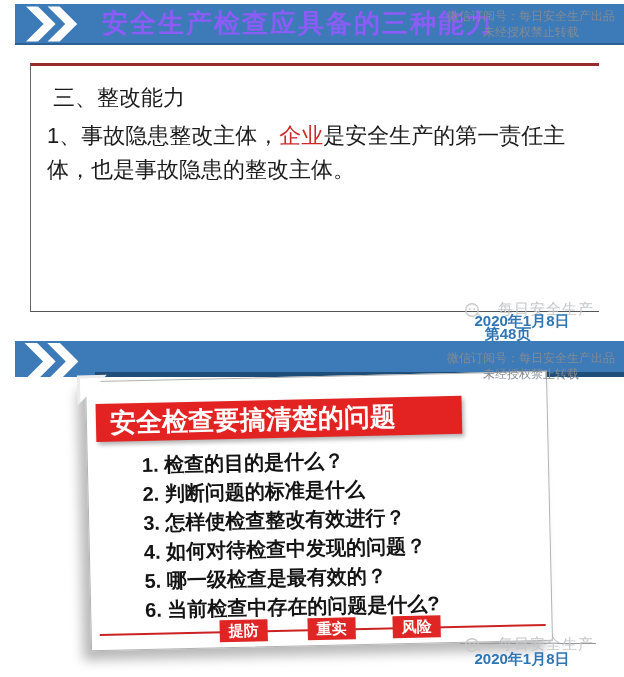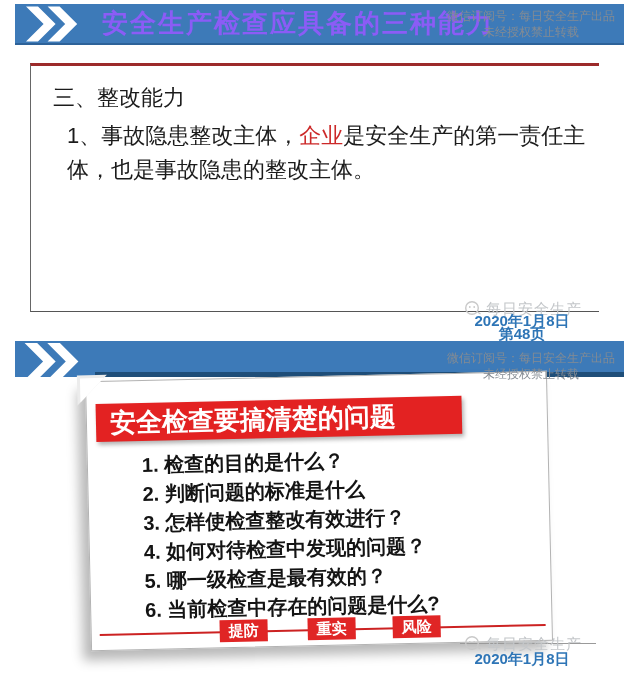--- a/index.html
+++ b/index.html
@@ -16,34 +16,34 @@
           white-space:nowrap;}
   .watermark{position:absolute;right:4px;width:178px;color:#848b93;
              font-size:12px;line-height:16px;text-align:center;z-index:5;}
   .wm1{top:8px;}
   .wm2{top:350px;}
 
   .contentbox{position:absolute;left:30px;top:63px;width:568px;height:245px;
               border-top:3px solid #9c2a2a;border-left:1px solid #666;
               border-bottom:1px solid #555;background:#fff;}
   .sec-heading{position:absolute;left:22px;top:17px;font-size:22px;color:#1b1b1b;}
-  .para{position:absolute;left:36px;width:548px;font-size:22px;line-height:34px;
+  .para{position:absolute;left:16px;width:548px;font-size:22px;line-height:34px;
         color:#1b1b1b;}
   .para1{top:53px;}
   .para2{top:131px;}
   .red{color:#cc2929;}
 
-  .footer-logo-row{position:absolute;display:flex;gap:4px;z-index:6;}
+  .footer-logo-row{position:absolute;display:flex;align-items:center;gap:16px;z-index:6;}
   .flr1{left:464px;top:300px;}
   .flr2{left:464px;top:635px;}
   .logo-text{color:#c4c7ca;font-size:15px;letter-spacing:1px;white-space:nowrap;}
   .footer-line2{position:absolute;left:460px;top:643px;width:136px;height:1px;background:#9a9a9a;z-index:5;}
   .date-text{position:absolute;width:120px;text-align:center;font-size:15px;
              font-weight:700;color:#2e75b6;z-index:7;}
-  .d1{left:462px;top:312px;} .p1{left:462px;top:325px;}
+  .d1{left:462px;top:312px;} .p1{left:448px;top:325px;}
   .d2{left:462px;top:650px;} .p2{left:462px;top:663px;}
 
   
   .bar2{position:absolute;left:15px;top:341px;width:609px;height:36px;background:#3d7ab8;}
   .bar2-accent{position:absolute;left:80px;right:0;bottom:0;height:5px;background:#1f4e79;}
   .chevrons2{position:absolute;left:24px;top:343px;width:60px;height:37px;z-index:2;}
 
   .card{position:absolute;left:88px;top:376px;width:460px;height:268px;
         background:#ffffff;border:1px solid #b3b3b3;
         box-shadow:-8px 9px 12px rgba(0,0,0,0.28);

